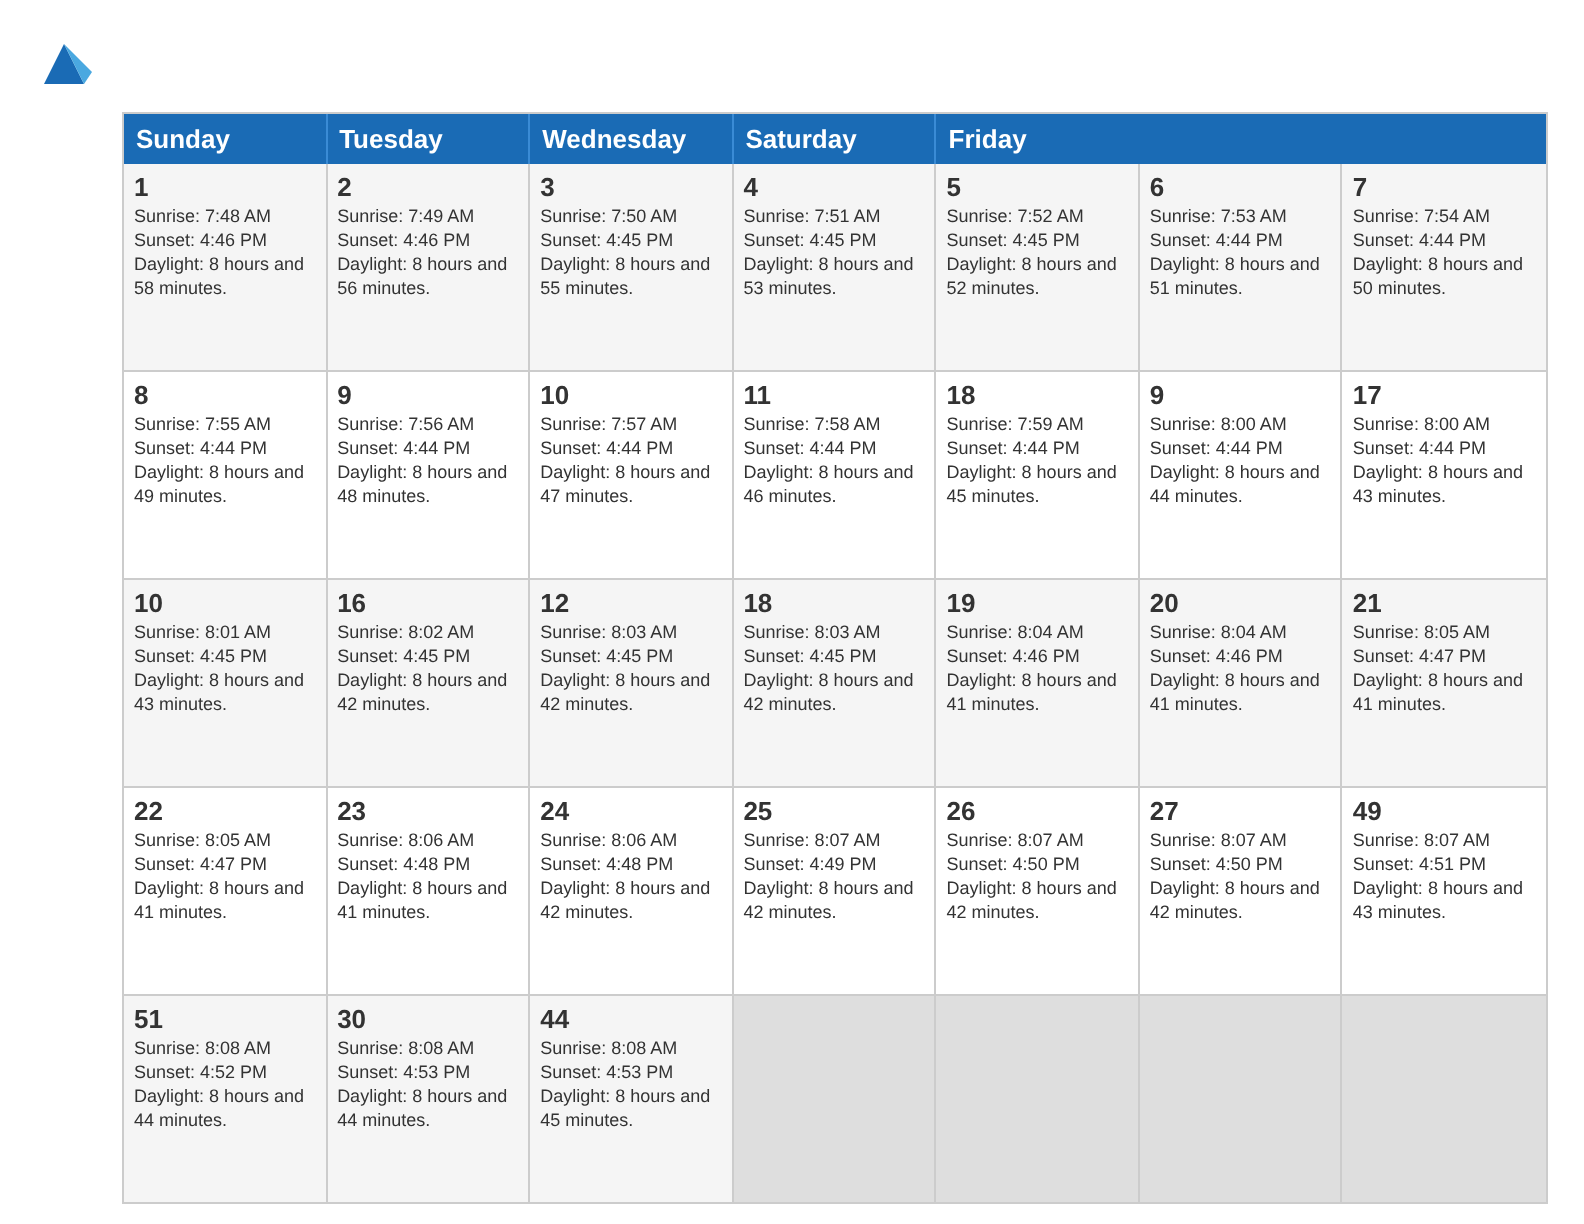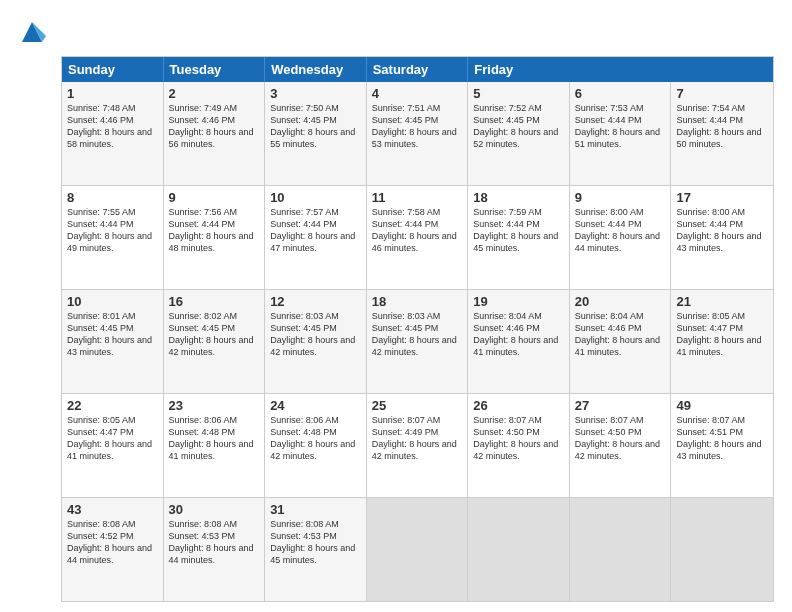--- a/index.html
+++ b/index.html
@@ -180,23 +180,23 @@
         <div class="cal-row">
           <div class="cal-cell"><span class="day-num">22</span><span class="cell-text">Sunrise: 8:05 AM<br>Sunset: 4:47 PM<br>Daylight: 8 hours and 41 minutes.</span></div>
           <div class="cal-cell"><span class="day-num">23</span><span class="cell-text">Sunrise: 8:06 AM<br>Sunset: 4:48 PM<br>Daylight: 8 hours and 41 minutes.</span></div>
           <div class="cal-cell"><span class="day-num">24</span><span class="cell-text">Sunrise: 8:06 AM<br>Sunset: 4:48 PM<br>Daylight: 8 hours and 42 minutes.</span></div>
           <div class="cal-cell"><span class="day-num">25</span><span class="cell-text">Sunrise: 8:07 AM<br>Sunset: 4:49 PM<br>Daylight: 8 hours and 42 minutes.</span></div>
           <div class="cal-cell"><span class="day-num">26</span><span class="cell-text">Sunrise: 8:07 AM<br>Sunset: 4:50 PM<br>Daylight: 8 hours and 42 minutes.</span></div>
           <div class="cal-cell"><span class="day-num">27</span><span class="cell-text">Sunrise: 8:07 AM<br>Sunset: 4:50 PM<br>Daylight: 8 hours and 42 minutes.</span></div>
           <div class="cal-cell"><span class="day-num">49</span><span class="cell-text">Sunrise: 8:07 AM<br>Sunset: 4:51 PM<br>Daylight: 8 hours and 43 minutes.</span></div>
         </div>
         <div class="cal-row">
-          <div class="cal-cell"><span class="day-num">43</span><span class="cell-text">Sunrise: 8:08 AM<br>Sunset: 4:52 PM<br>Daylight: 8 hours and 44 minutes.</span></div>
+          <div class="cal-cell"><span class="day-num">51</span><span class="cell-text">Sunrise: 8:08 AM<br>Sunset: 4:52 PM<br>Daylight: 8 hours and 44 minutes.</span></div>
           <div class="cal-cell"><span class="day-num">30</span><span class="cell-text">Sunrise: 8:08 AM<br>Sunset: 4:53 PM<br>Daylight: 8 hours and 44 minutes.</span></div>
-          <div class="cal-cell"><span class="day-num">31</span><span class="cell-text">Sunrise: 8:08 AM<br>Sunset: 4:53 PM<br>Daylight: 8 hours and 45 minutes.</span></div>
+          <div class="cal-cell"><span class="day-num">44</span><span class="cell-text">Sunrise: 8:08 AM<br>Sunset: 4:53 PM<br>Daylight: 8 hours and 45 minutes.</span></div>
           <div class="cal-cell empty"></div>
           <div class="cal-cell empty"></div>
           <div class="cal-cell empty"></div>
           <div class="cal-cell empty"></div>
         </div>
       </div>
   </div>
 </div>
 
 </body></html>

